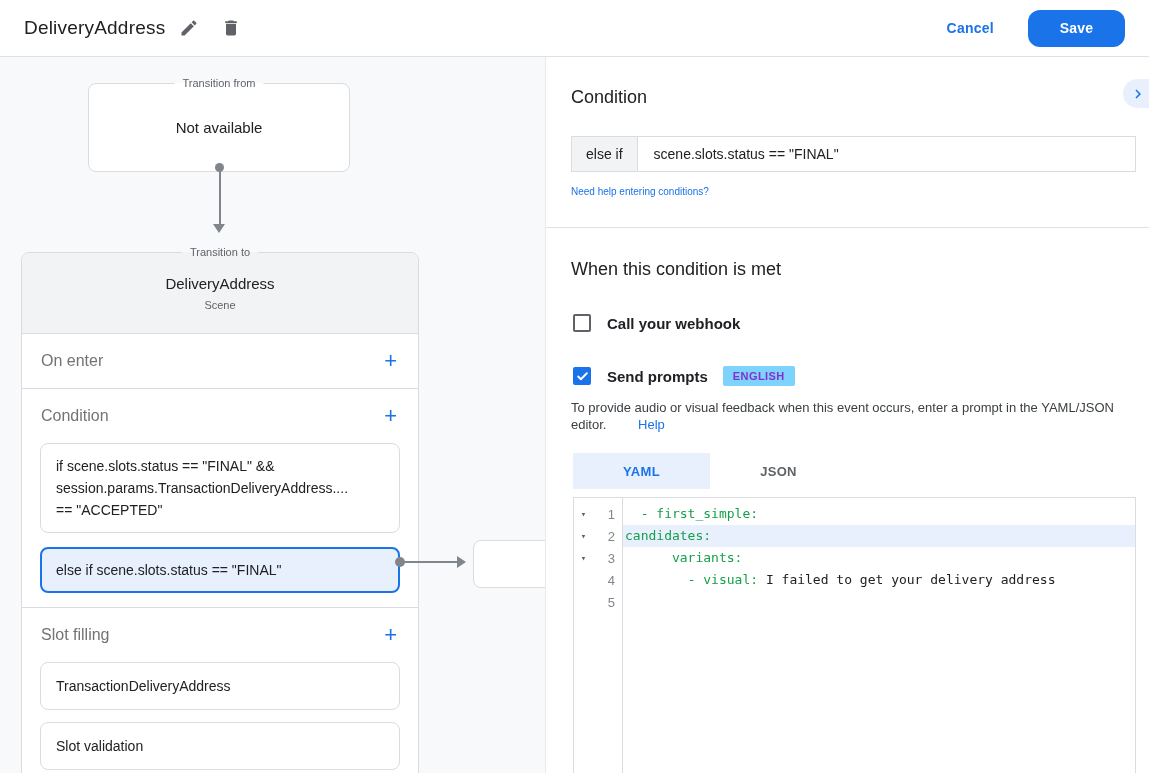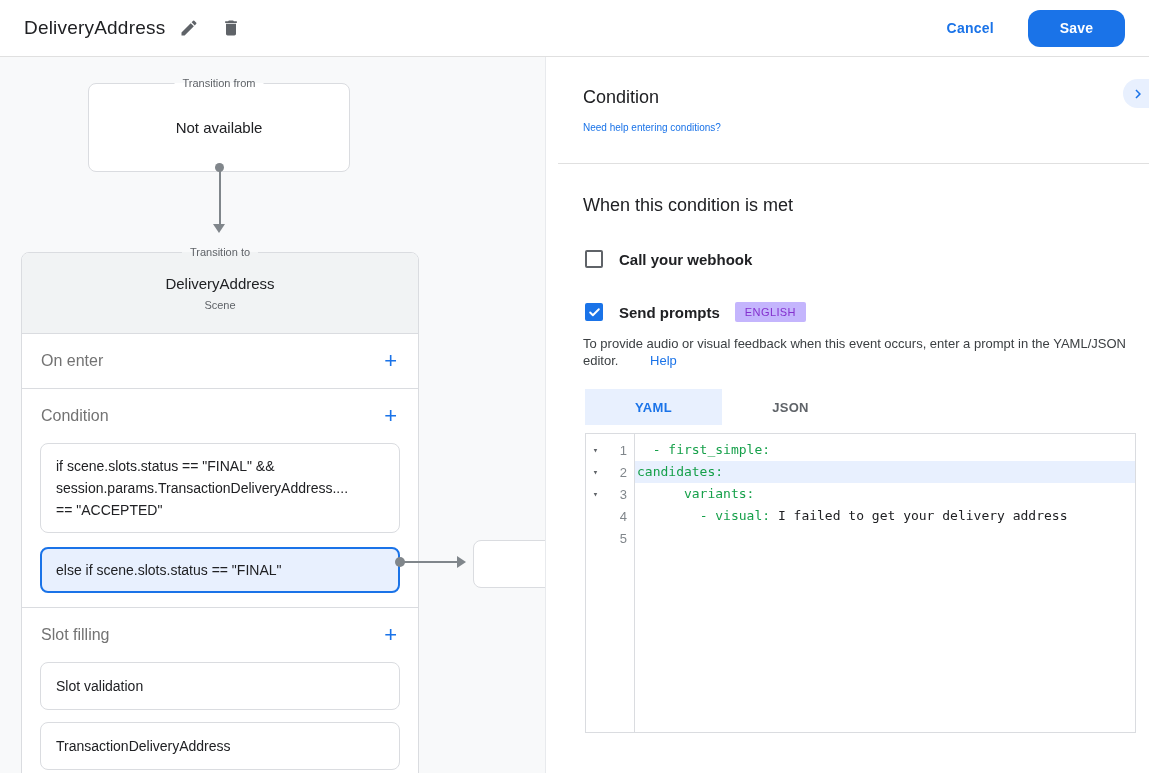--- a/index.html
+++ b/index.html
@@ -13,21 +13,21 @@
   .icon-btn { width:36px; height:36px; border:none; background:transparent; cursor:pointer;
     display:flex; align-items:center; justify-content:center; margin-left:6px; border-radius:50%; }
   .icon-btn svg { fill:#5f6368; }
   .topbar-spacer { flex:1; }
   .cancel-btn { color:#1a73e8; font-size:14px; font-weight:700; background:none; border:none;
     cursor:pointer; margin-right:34px; letter-spacing:.25px; }
   .save-btn { background:#1a73e8; color:#fff; font-size:14px; font-weight:700; border:none;
     border-radius:12px; width:97px; height:37px; cursor:pointer; letter-spacing:.25px; }
 
   
-  .main { display:flex; height:716px;gap:12px; }
+  .main { display:flex; height:716px; }
   .left-panel { width:546px; background:#f8f9fa; position:relative; overflow:hidden;
     border-right:1px solid #e8eaed; flex:none; }
   .right-panel { flex:1; background:#fff; position:relative; overflow:hidden; }
 
   
   .tfrom-box { position:absolute; left:88px; top:26px; width:262px; height:89px;
     background:#fff; border:1px solid #dadce0; border-radius:8px; }
   .legend { position:absolute; top:-7px; left:50%; transform:translateX(-50%);
     font-size:11px; color:#5f6368; padding:0 8px; white-space:nowrap; }
   .legend-from { background:linear-gradient(#f8f9fa 50%, #ffffff 50%); }
@@ -86,22 +86,22 @@
     text-decoration:none; }
   .divider { border-top:1px solid #e0e0e0; margin-top:28px; }
 
   .when-title { font-size:18px; color:#202124; margin:31px 0 0 25px; }
   .check-row { display:flex; align-items:center; margin:34px 0 0 27px; cursor:pointer; }
   .checkbox { width:18px; height:18px; border:2px solid #5f6368; border-radius:2px; background:#fff;
     flex:none; }
   .checkbox.checked { border-color:#1a73e8; background:#1a73e8;
     display:flex; align-items:center; justify-content:center; }
   .check-label { font-size:15px; font-weight:700; color:#202124; margin-left:16px; }
-  .lang-badge { margin-left:15px; background:#c4b5fd; color:#8430ce; font-size:11px;
-    font-weight:400; letter-spacing:.4px; padding:4px 10px; border-radius:2px; }
+  .lang-badge { margin-left:15px; background:#7dd3fc; color:#8430ce; font-size:11px;
+    font-weight:700; letter-spacing:.4px; padding:4px 10px; border-radius:2px; }
   .feedback-text { margin:13px 13px 0 25px; max-width:565px; font-size:13px; line-height:17px;
     color:#3c4043; }
   .inline-link { color:#1a73e8; text-decoration:none;margin-left:28px; }
 
   .tabs { display:flex; margin:20px 0 0 27px; }
   .tab { width:137px; height:36px; display:flex; align-items:center; justify-content:center;
     font-size:13px; font-weight:700; letter-spacing:.3px; color:#5f6368; cursor:pointer;
     background:transparent; border:none; }
   .tab.active { background:#e8f0fe; color:#1a73e8; }
 
@@ -177,42 +177,46 @@
             <div class="cond-box selected">else if scene.slots.status == "FINAL"</div>
           </div>
       </div>
 
       <div class="card-section slot-section-pad">
         <div class="section-row">
           <span class="section-label">Slot filling</span>
           <button class="plus-btn">+</button>
         </div>
         <div id="slot-boxes">
+            <div class="slot-box">TransactionDeliveryAddress</div>
             <div class="slot-box">Slot validation</div>
-            <div class="slot-box">TransactionDeliveryAddress</div>
           </div>
       </div>
     </div>
 
     <div class="h-conn-dot"></div>
     <div class="h-conn-line"></div>
     <div class="h-conn-arrow"></div>
     <div class="target-box"></div>
   </div>
 
   <div class="right-panel">
 
     <button class="collapse-btn">
       <svg width="18" height="18" viewBox="0 0 24 24">
           <path d="M10 6L8.59 7.41 13.17 12l-4.58 4.59L10 18l6-6z"></path>
         </svg>
     </button>
 
     <div class="insp-title">Condition</div>
 
+    <div class="cond-row">
+      <div class="cond-type">else if</div>
+      <input class="cond-input" type="text" value="scene.slots.status == &quot;FINAL&quot;" style="">
+    </div>
 
     <a class="help-link" href="#">Need help entering conditions?</a>
 
     <div class="divider"></div>
 
     <div class="when-title">When this condition is met</div>
 
     <div class="check-row">
       <div class="checkbox" id="webhook-box"></div>
       <span class="check-label">Call your webhook</span>

